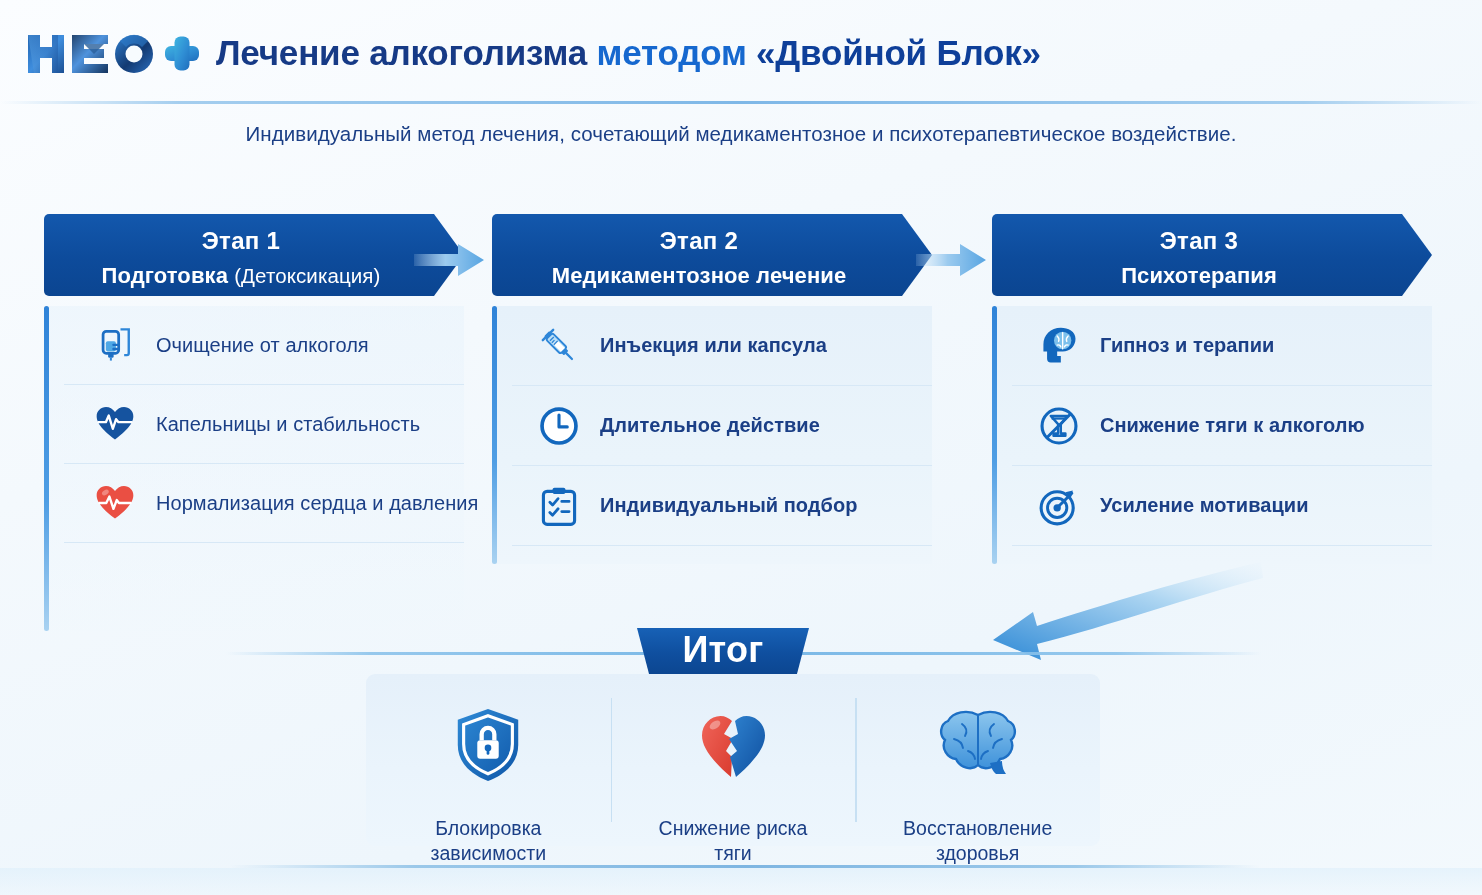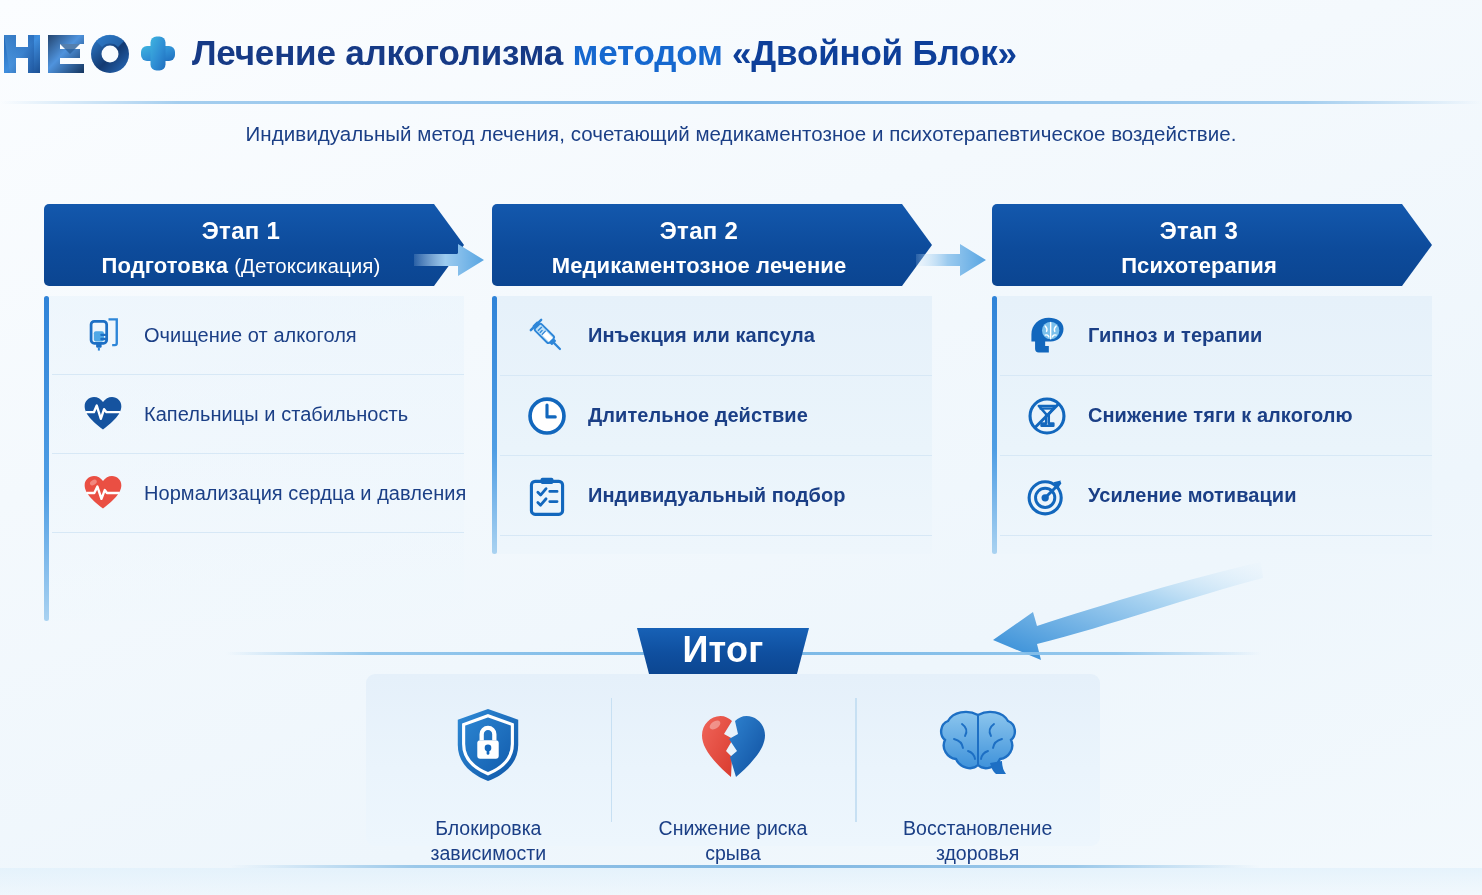--- a/index.html
+++ b/index.html
@@ -17,20 +17,21 @@
   }
 
   
   #header {
     position: absolute;
     left: 0; top: 0;
     width: 1482px;
     height: 104px;
     display: flex;
     align-items: center;
+    padding-left: 24px;
   }
 
   #logo {
     width: 178px;
     height: 52px;
     flex: 0 0 auto;
     margin-right: 14px;
     margin-top: 2px;
   }
 
@@ -63,21 +64,21 @@
     width: 1482px;
     text-align: center;
     font-size: 20.5px;
     color: #1b3f86;
     letter-spacing: 0.05px;
   }
 
   
   .stage {
     position: absolute;
-    top: 204px;
+    top: 214px;
   }
   #stage-1 { left: 44px;   width: 420px; }
   #stage-2 { left: 492px;  width: 440px; }
   #stage-3 { left: 992px;  width: 440px; }
 
   .stage-header {
     position: relative;
     height: 82px;
     background: linear-gradient(to bottom, #1358ad 0%, #0d4b9b 55%, #0b4591 100%);
     border-radius: 5px 0 0 5px;
@@ -108,21 +109,21 @@
     width: 72px;
     height: 40px;
   }
   #connector-1 { left: 414px; }
   #connector-2 { left: 916px; }
 
   
   .stage-body {
     position: relative;
     margin-top: 10px;
-    padding-left: 8px;
+    padding-left: 20px;
   }
   .stage-body::before {
     content: "";
     position: absolute;
     left: 0; top: 0; bottom: 0;
     width: 5px;
     background: linear-gradient(to bottom, #2f83d8, #4f9ee4 60%, #a9d2f1 100%);
     border-radius: 3px;
   }
   #stage-1 .stage-body { background: linear-gradient(to bottom, rgba(232,243,252,0.55), rgba(240,248,253,0.25)); }
@@ -528,21 +529,21 @@
               <stop offset="100%" stop-color="#0f4f9f"></stop>
           </linearGradient>
         </defs>
         <path d="M38 70 C17 52 9 39 9 28.5 C9 17.5 17.5 9 27.5 9 C32 9 36 11 39 14 L31 27 L40 32 L33 44 L39 50 Z" fill="url(#bhR)"></path>
         <path d="M42 14 C45 11 49 9 53.5 9 C63.5 9 72 17.5 72 28.5 C72 39 64 52 43 70 L37 50 L44 44 L36 32 L45 27 Z" fill="url(#bhB)"></path>
         <ellipse cx="22" cy="18" rx="6" ry="3.6" fill="#ffffff" opacity="0.34" transform="rotate(-34 22 18)"></ellipse>
       </svg>
     </span>
     <span class="o-label">
       <span>Снижение риска</span><br>
-      <span>срыва</span>
+      <span>тяги</span>
     </span>
   </div>
 
   <div class="outcome">
     <span class="o-icon">
       <svg viewBox="0 0 84 76" width="84" height="78">
         <defs>
           <linearGradient id="brG2" x1="0" y1="0" x2="0" y2="1">
             <stop offset="0%" stop-color="#8cc6ee"></stop>
               <stop offset="100%" stop-color="#3f92da"></stop>

